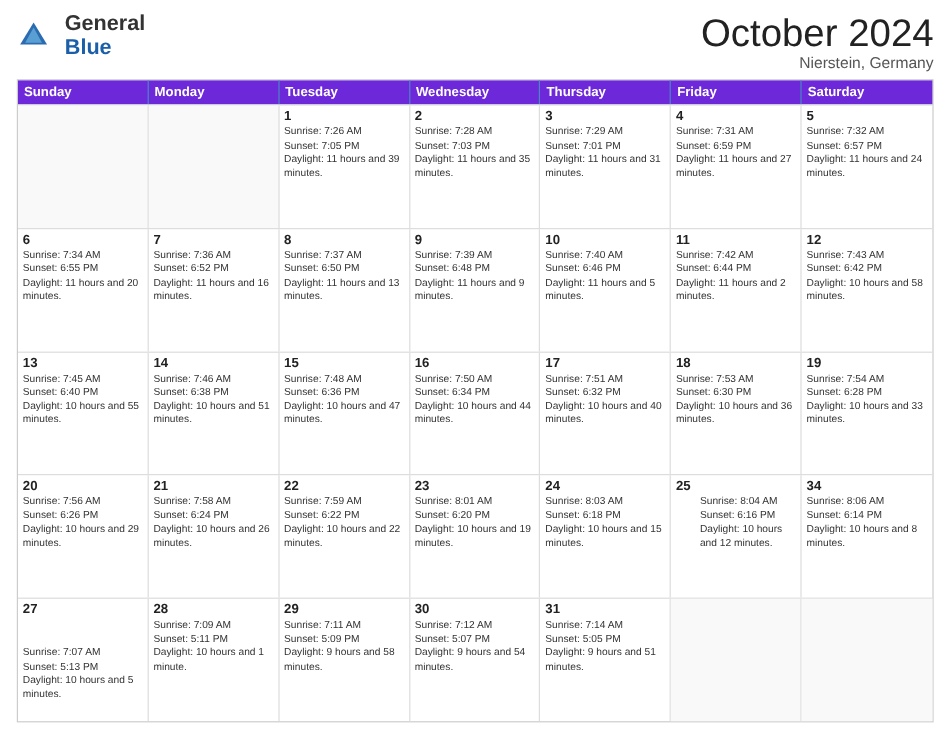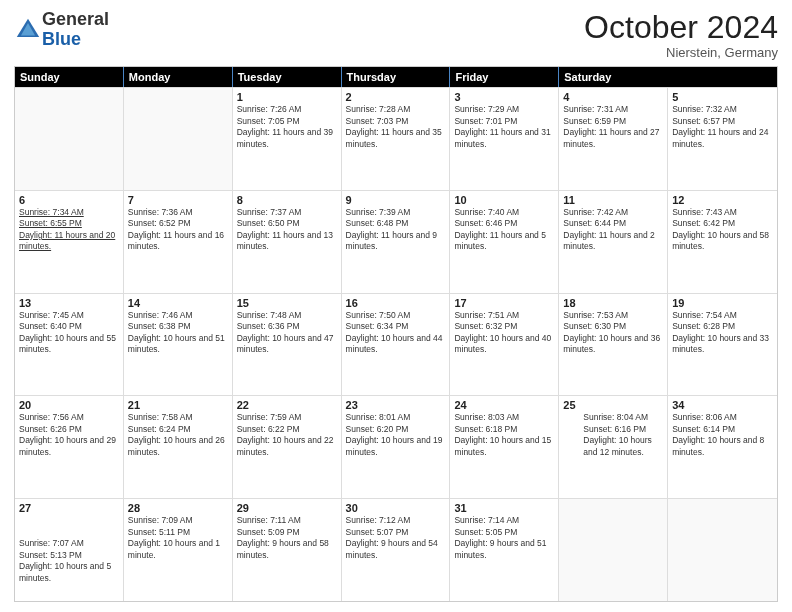--- a/index.html
+++ b/index.html
@@ -19,21 +19,21 @@
     }
     .header {
       display: flex;
       justify-content: space-between;
       align-items: flex-start;
       margin-bottom: 6px;
     }
     .logo {
       display: flex;
       align-items: center;
-      gap: 0;
+      gap: 12px;
     }
     .logo-text {
       font-size: 18px;
       font-weight: bold;
       line-height: 1.1;
     }
     .logo-text .general { color: #333; }
     .logo-text .blue { color: #1a5fa8; }
     .logo-icon {
       width: 28px;
@@ -54,21 +54,21 @@
     }
     .calendar {
       flex: 1;
       display: flex;
       flex-direction: column;
       border: 1px solid #ccc;
     }
     .cal-header {
       display: grid;
       grid-template-columns: repeat(7, 1fr);
-      background: #000000;
+      background: #6d28d9;
     }
     .cal-header-cell {
       color: #fff;
       font-size: 11px;
       font-weight: bold;
       padding: 4px 5px;
       text-align: left;
       border-right: 1px solid #4a85c5;
     }
     .cal-header-cell:last-child { border-right: none; }
@@ -124,20 +124,21 @@
       <div class="month-title">October 2024</div>
       <div class="subtitle">Nierstein, Germany</div>
     </div>
   </div>
 
   <div class="calendar">
     <div class="cal-header">
       <div class="cal-header-cell">Sunday</div>
       <div class="cal-header-cell">Monday</div>
       <div class="cal-header-cell">Tuesday</div>
+      <div class="cal-header-cell">Wednesday</div>
       <div class="cal-header-cell">Thursday</div>
       <div class="cal-header-cell">Friday</div>
       <div class="cal-header-cell">Saturday</div>
     </div>
     <div class="cal-body" id="cal-body">
     <div class="cal-row">
           <div class="cal-cell empty"></div>
           <div class="cal-cell empty"></div>
           <div class="cal-cell">
             <div class="day-num">1</div>
@@ -166,21 +167,21 @@
           <div class="cal-cell">
             <div class="day-num">5</div>
             <div class="cell-text" style="white-space: pre-line;">Sunrise: 7:32 AM
 Sunset: 6:57 PM
 Daylight: 11 hours and 24 minutes.</div>
           </div>
         </div>
         <div class="cal-row">
           <div class="cal-cell">
             <div class="day-num">6</div>
-            <div class="cell-text" style="white-space: pre-line; text-decoration: underline;">Sunrise: 7:34 AM
+            <div class="cell-text" style="white-space: pre-line;">Sunrise: 7:34 AM
 Sunset: 6:55 PM
 Daylight: 11 hours and 20 minutes.</div>
           </div>
           <div class="cal-cell">
             <div class="day-num">7</div>
             <div class="cell-text" style="white-space: pre-line;">Sunrise: 7:36 AM
 Sunset: 6:52 PM
 Daylight: 11 hours and 16 minutes.</div>
           </div>
           <div class="cal-cell">

